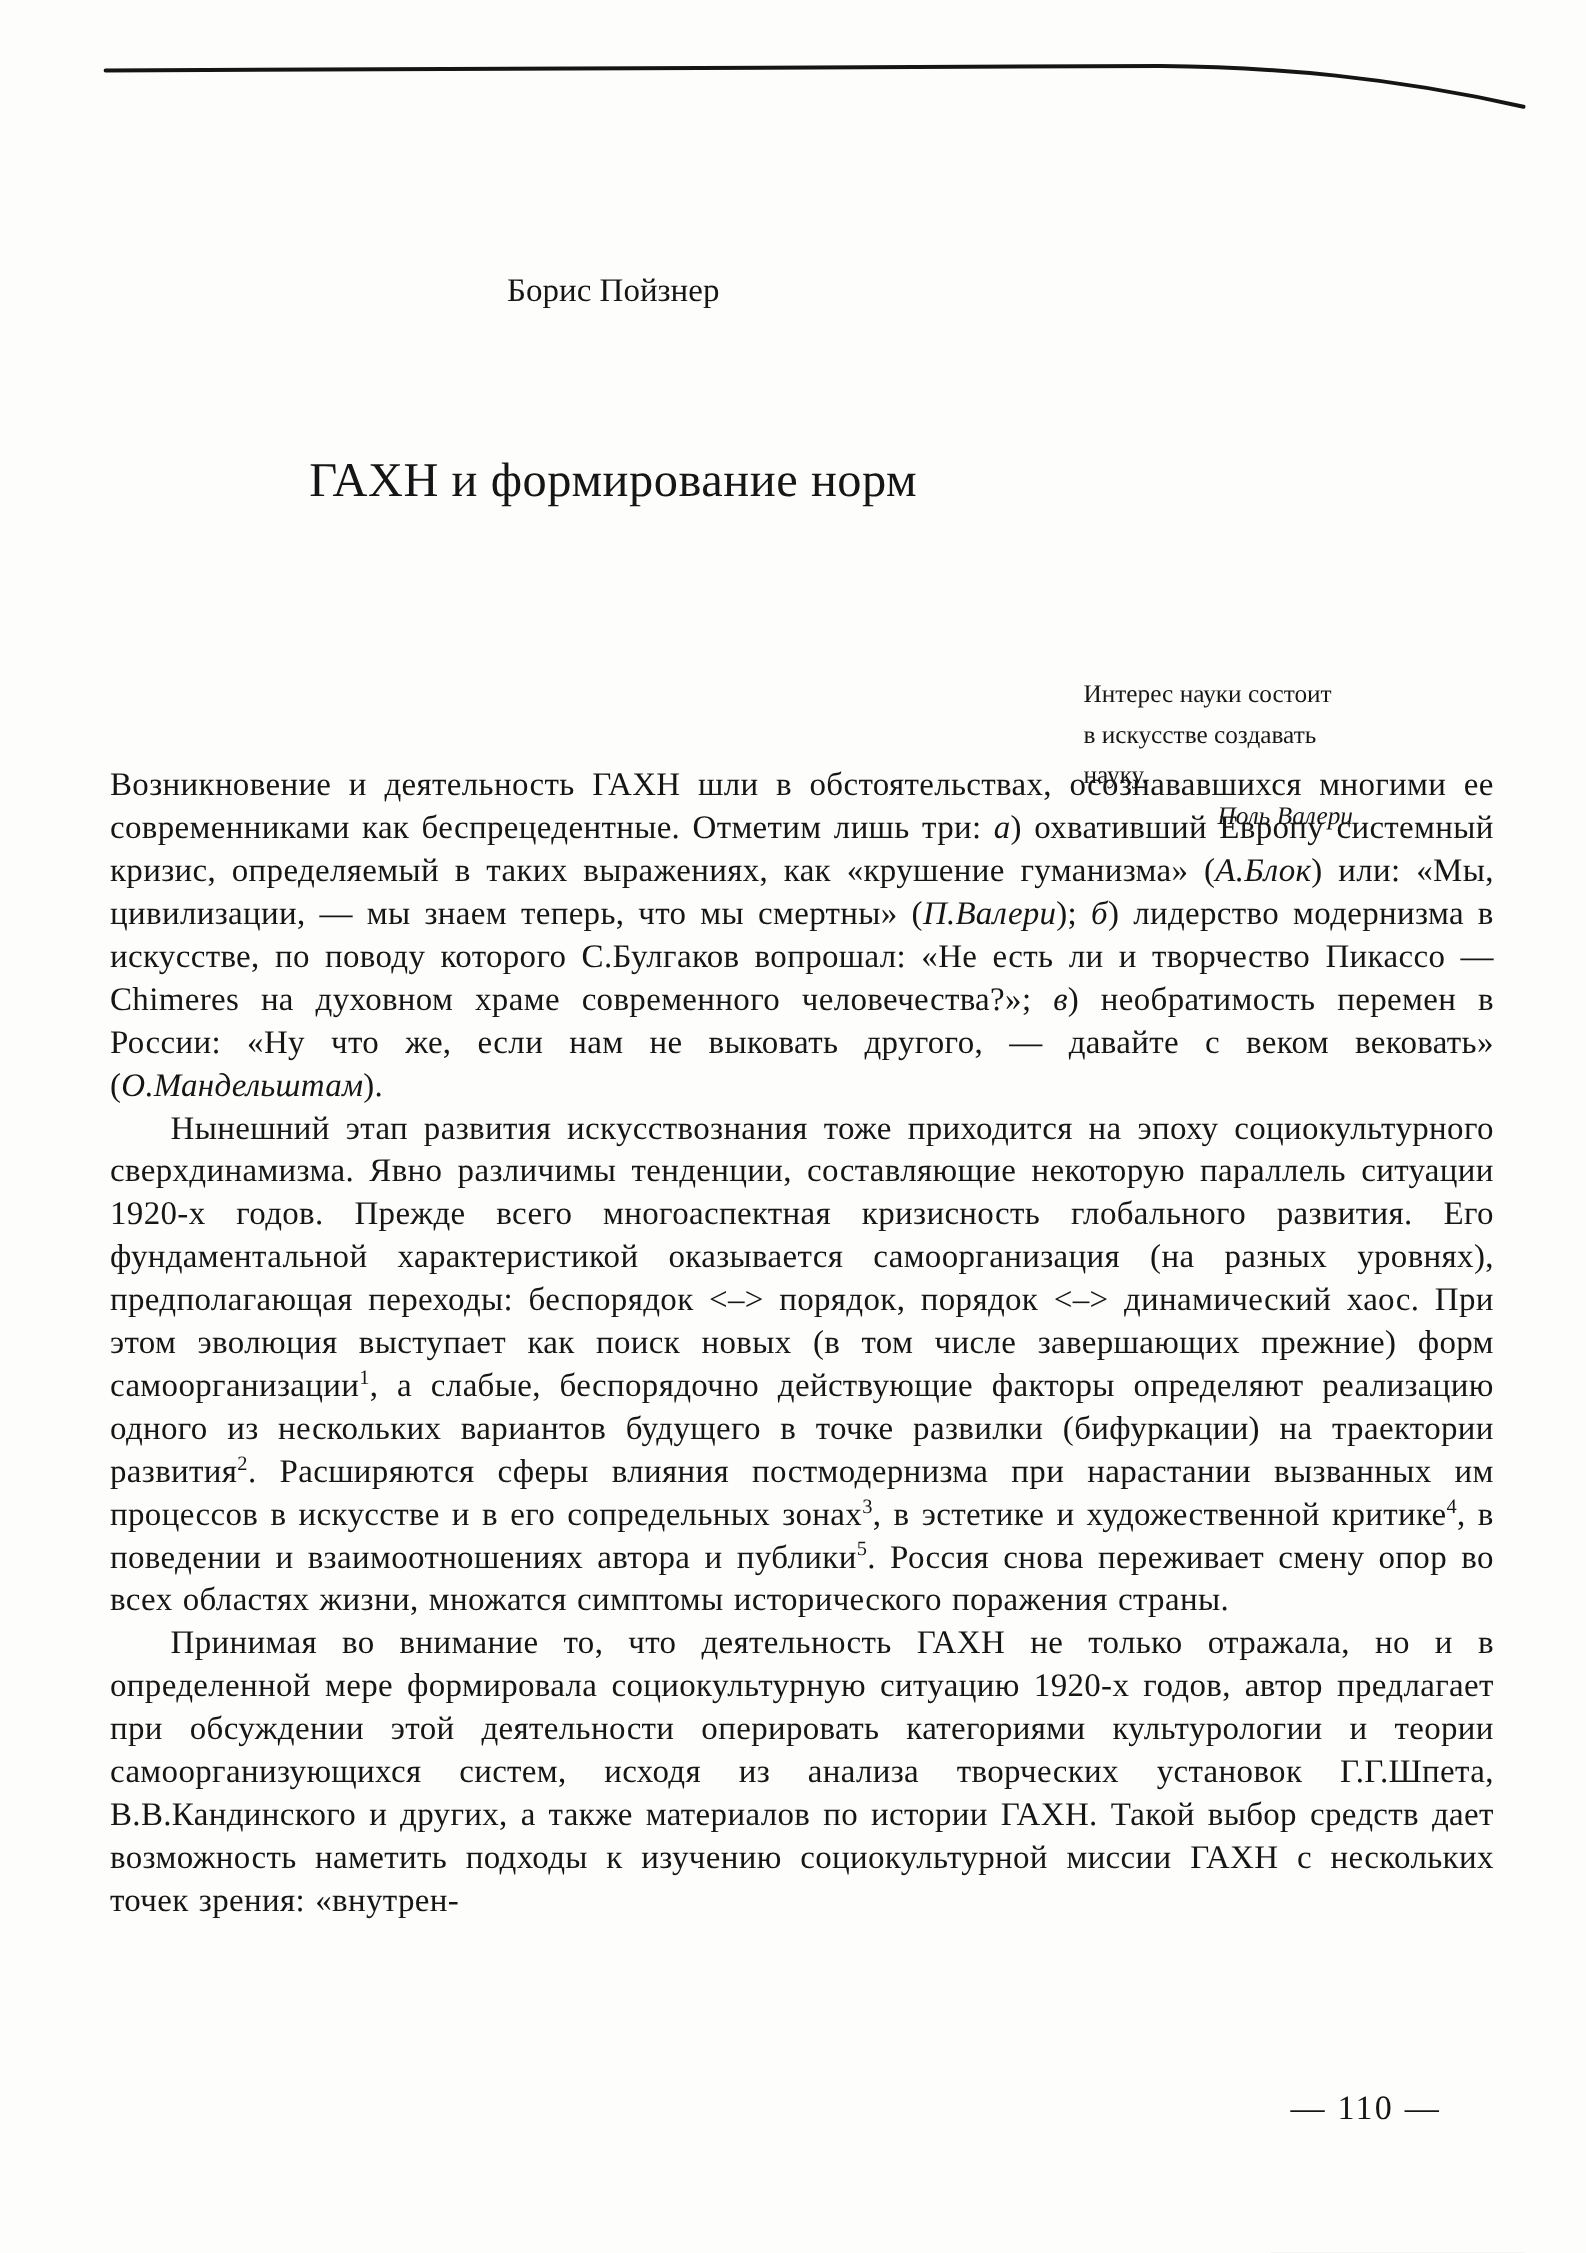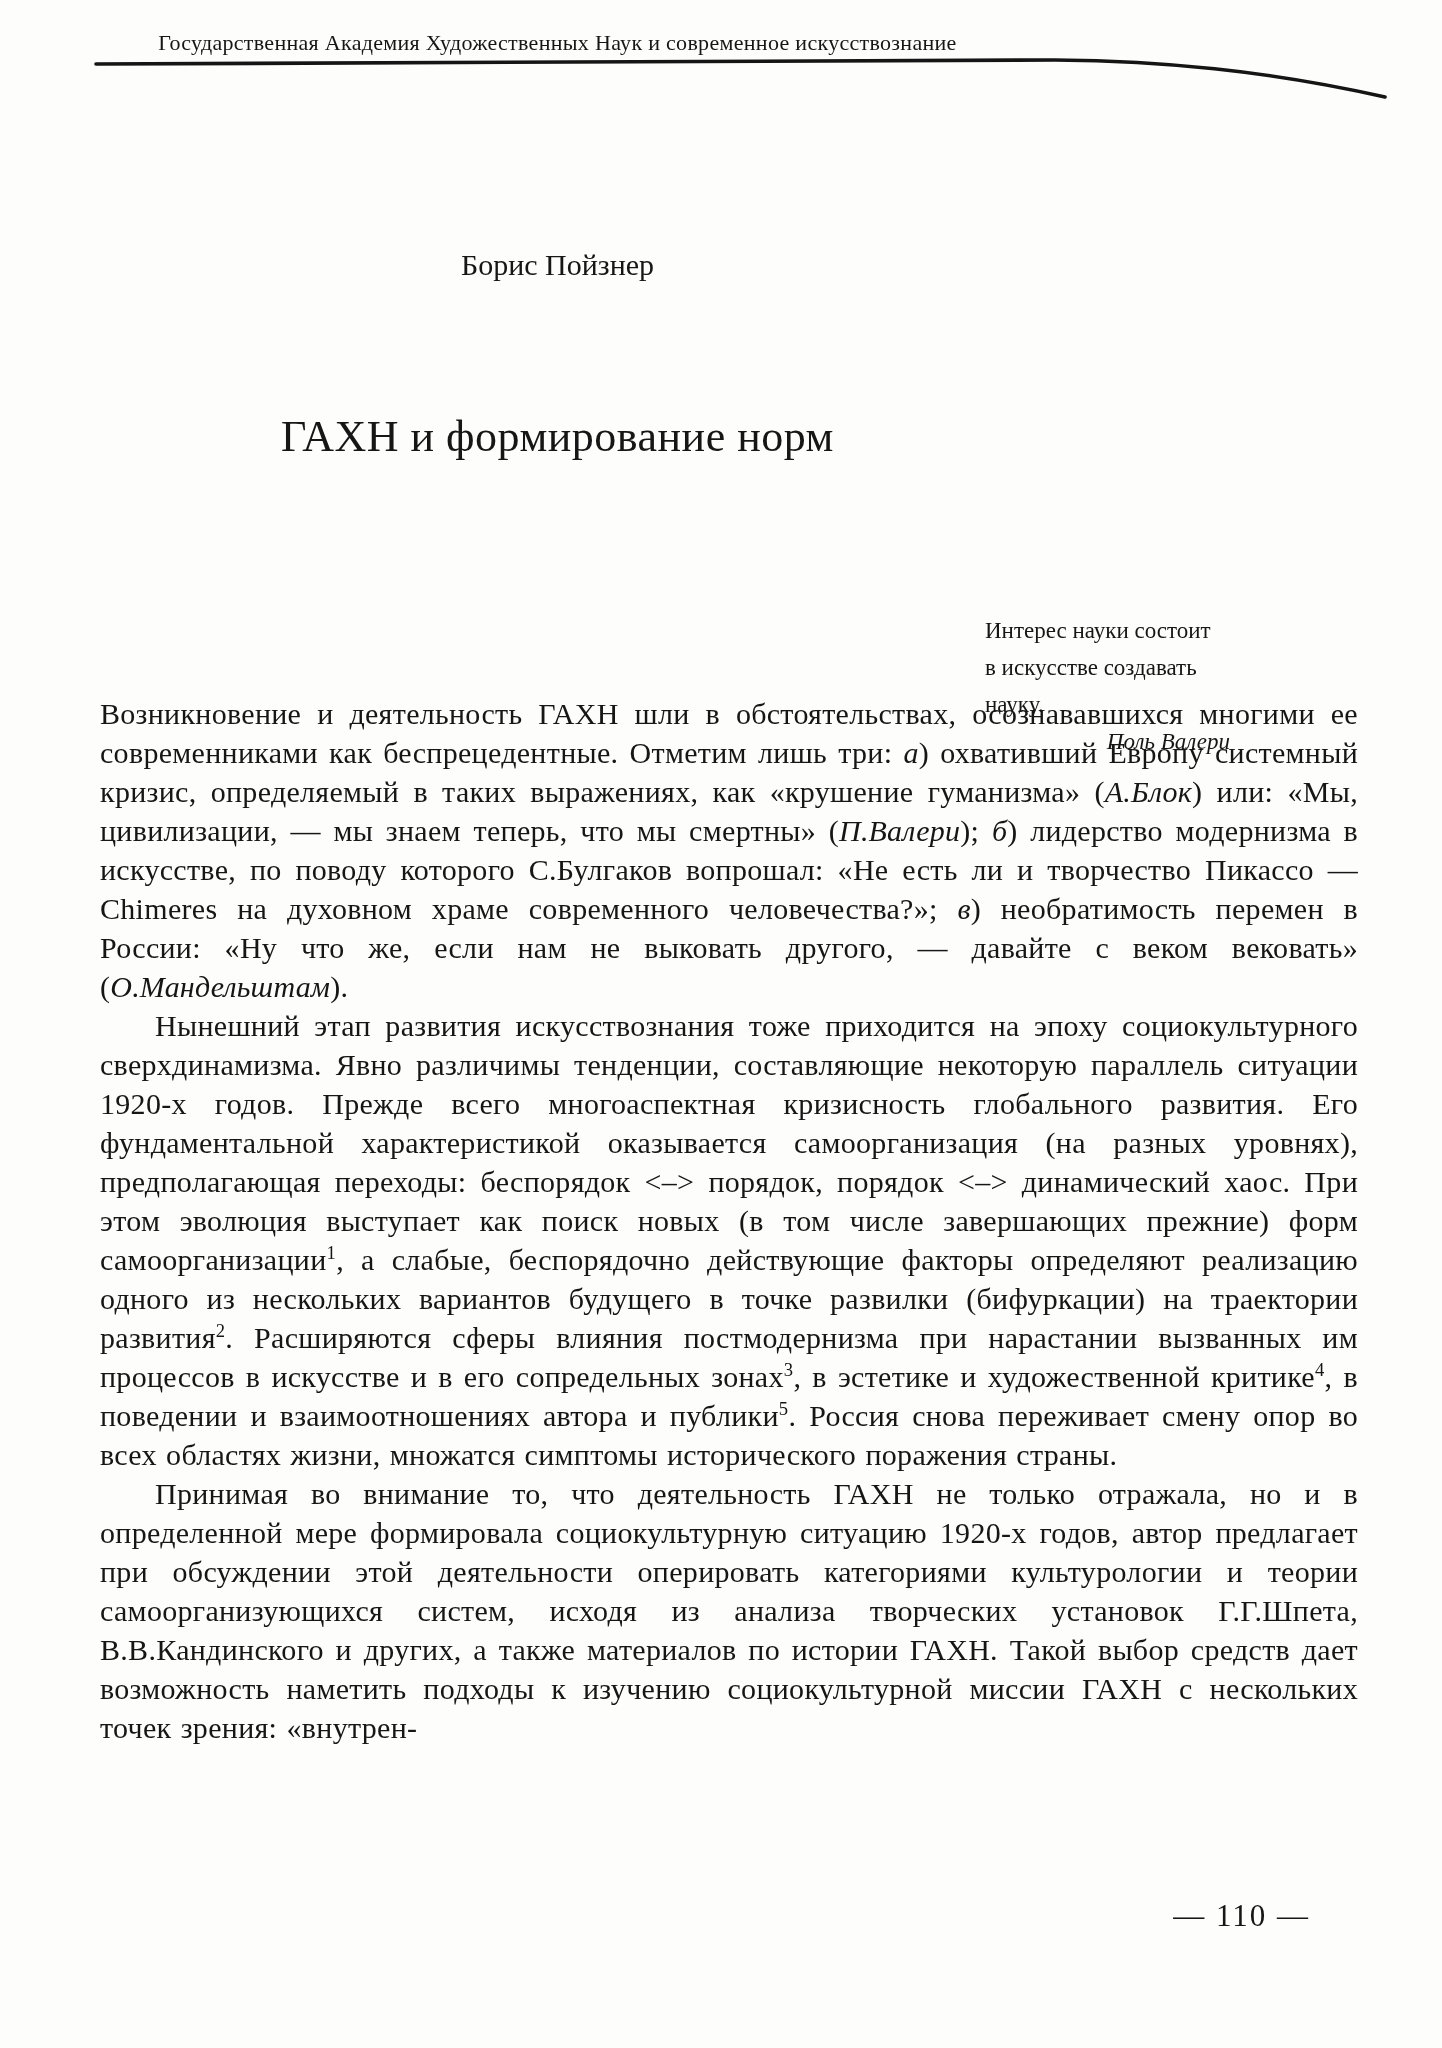--- a/index.html
+++ b/index.html
@@ -99,21 +99,20 @@
     text-align: right;
     font-size: 31px;
     letter-spacing: 2px;
   }
 </style>
 </head>
 <body>
 
 <div class="page">
 
-  <div class="running-header">Государственная Академия Художественных Наук и современное искусствознание</div>
 
   <svg class="header-rule" viewBox="0 0 1442 120" xmlns="http://www.w3.org/2000/svg">
     <path d="M 96 64 L 1055 60 C 1160 61 1265 70 1385 97" fill="none" stroke="#151515" stroke-width="3.6" stroke-linecap="round"></path>
   </svg>
 
   <div class="author">Борис Пойзнер</div>
 
   <div class="article-title">
     <div>ГАХН и формирование норм</div>
   </div>

